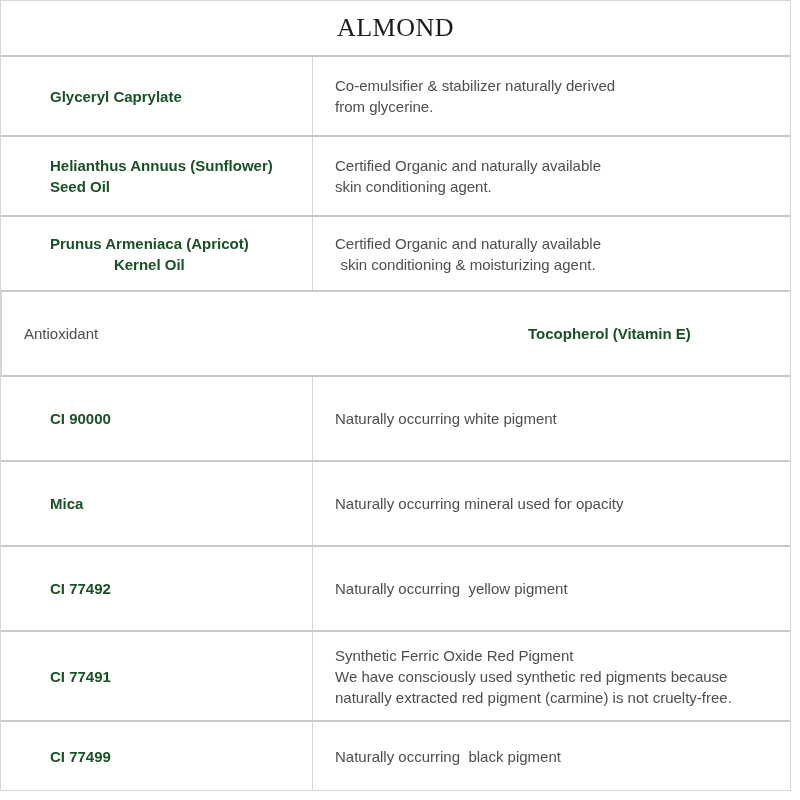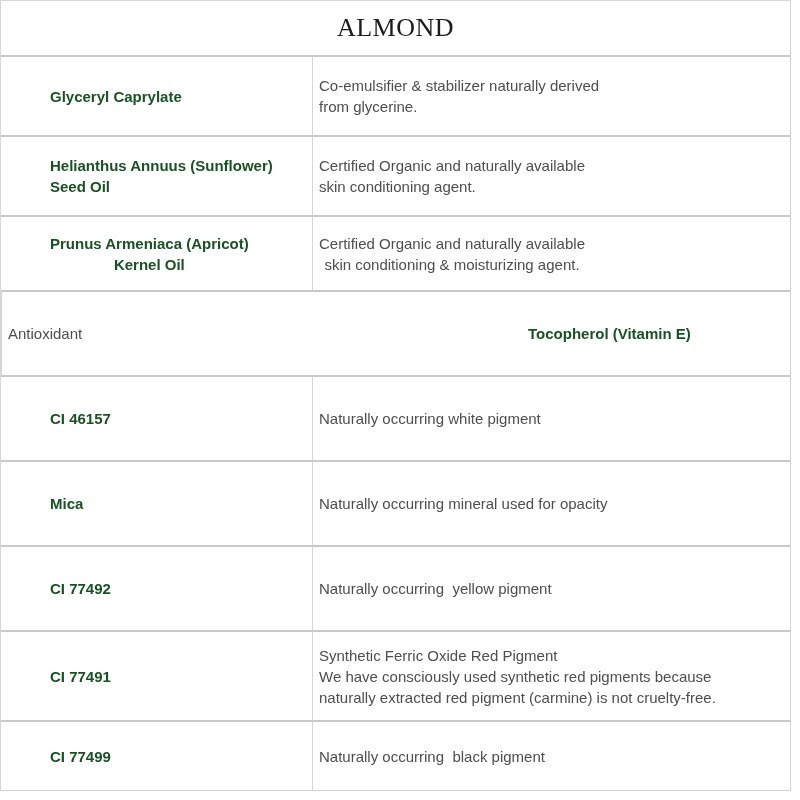--- a/index.html
+++ b/index.html
@@ -64,21 +64,21 @@
   .cell.name span {
     font-weight: bold;
     font-size: 15px;
     line-height: 21px;
     color: var(--accent-green, #1a5124);
     white-space: pre-wrap;
   }
   .cell.desc {
     flex: 1;
     border-left: 1px solid #d6d6d6;
-    padding-left: 6px;
+    padding-left: 22px;
     padding-right: 16px;
   }
   .cell.desc span {
     font-size: 15px;
     line-height: 21px;
     color: var(--text-gray, #4e4e4e);
     white-space: pre-wrap;
   }
 </style>
 </head>
@@ -125,21 +125,21 @@
     <div class="cell desc">
       <span>Antioxidant</span>
     </div>
     <div class="cell name">
       <span>Tocopherol (Vitamin E)</span>
     </div>
   </div>
 
   <div class="row">
     <div class="cell name">
-      <span>CI 46157</span>
+      <span>CI 90000</span>
     </div>
     <div class="cell desc">
       <span>Naturally occurring white pigment</span>
     </div>
   </div>
 
   <div class="row">
     <div class="cell name">
       <span>Mica</span>
     </div>

